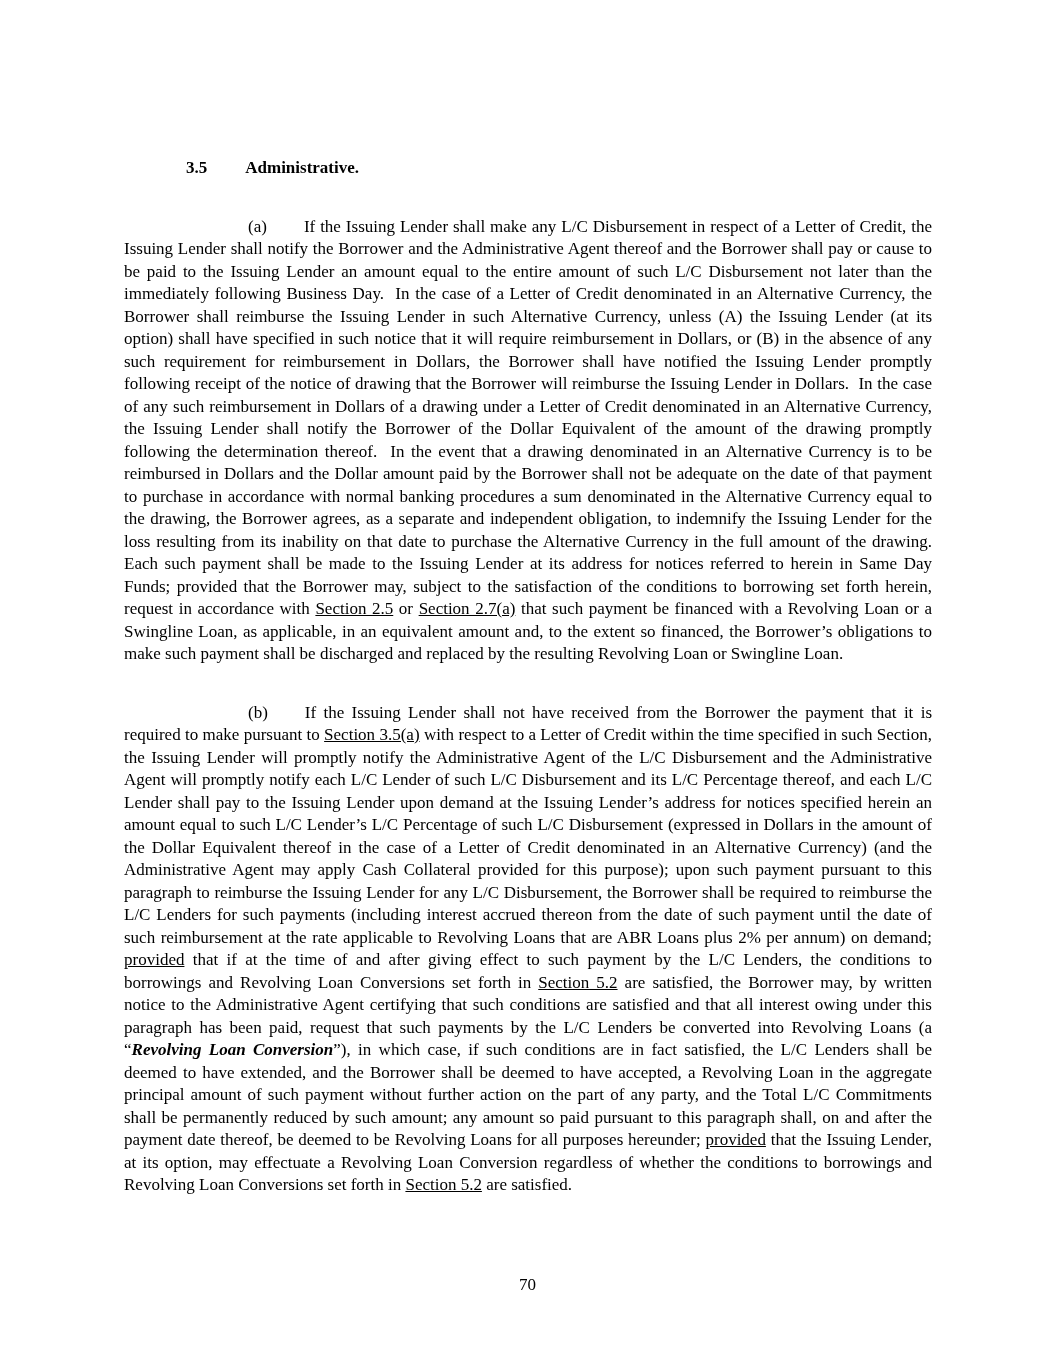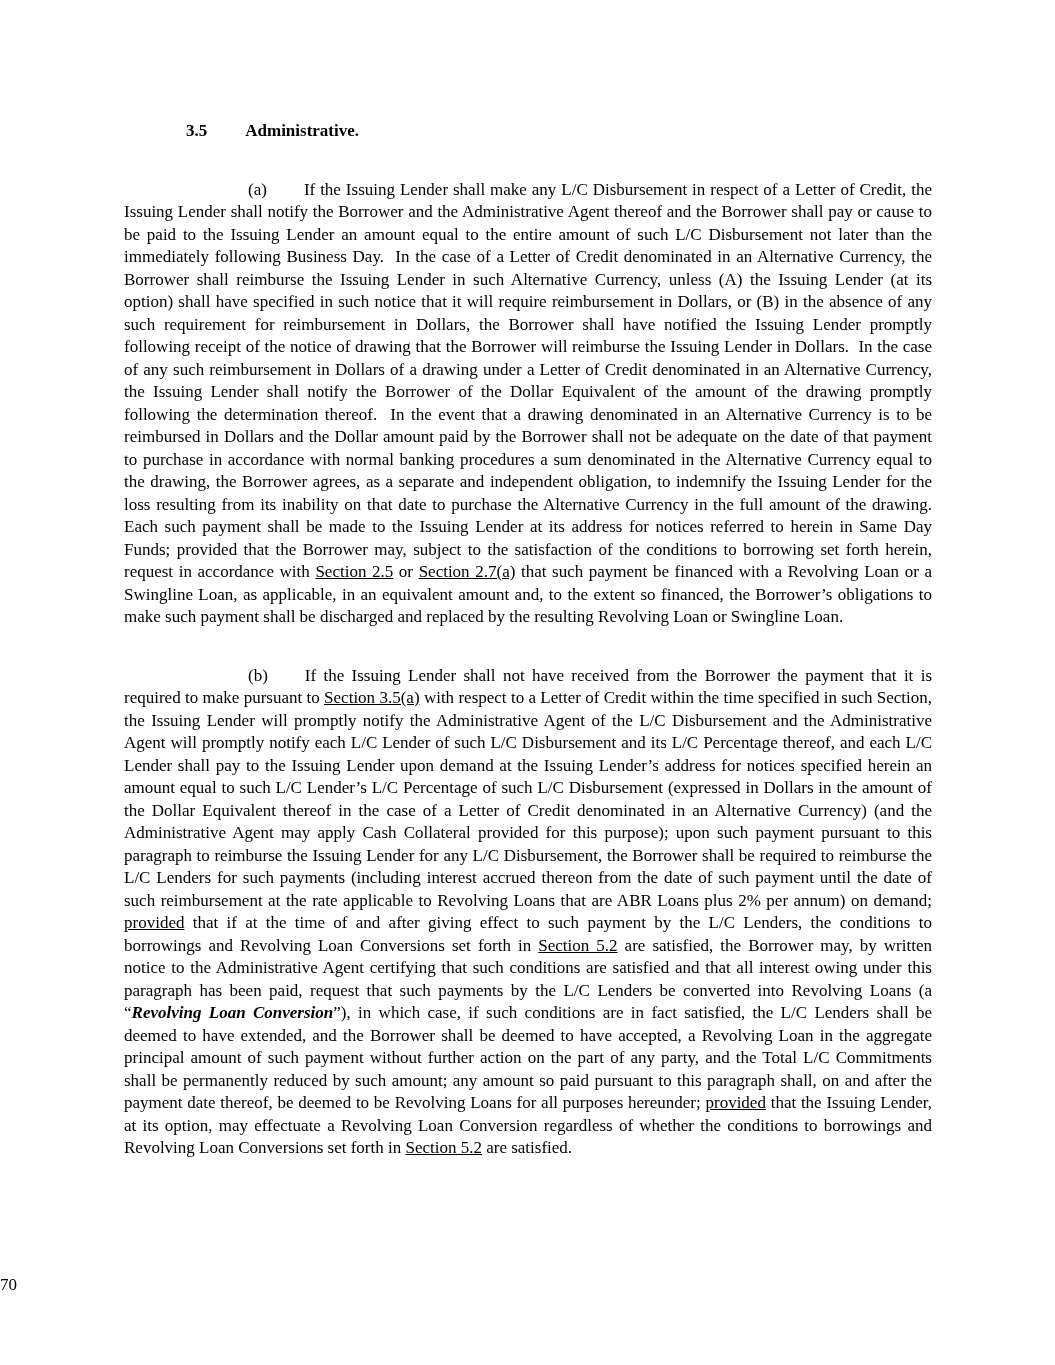--- a/index.html
+++ b/index.html
@@ -25,20 +25,21 @@
   .doc-heading {
     font-size: 17px;
     line-height: 22.5px;
     font-weight: bold;
     padding-left: 62px;
     margin: 0;
   }
   .heading-number {
     display: inline-block;
     margin-right: 38px;
+    margin-top: 37px;
   }
   .para {
     margin: 36px 0 0 0;
     font-size: 17px;
     line-height: 22.5px;
     text-align: justify;
     text-indent: 124px;
     white-space: pre-wrap;
   }
   .tab {
@@ -46,21 +47,21 @@
     width: 37px;
   }
   .seg-n { }
   .seg-u { text-decoration: underline; }
   .seg-bi { font-weight: bold; font-style: italic; }
   .page-number {
     position: absolute;
     top: 1274px;
     left: 0;
     width: 1055px;
-    text-align: left;
+    text-align: center;
     font-size: 17px;
     line-height: 22.5px;
   }
 </style>
 </head>
 <body>
 
 <div class="page">
   <div class="content">
 

